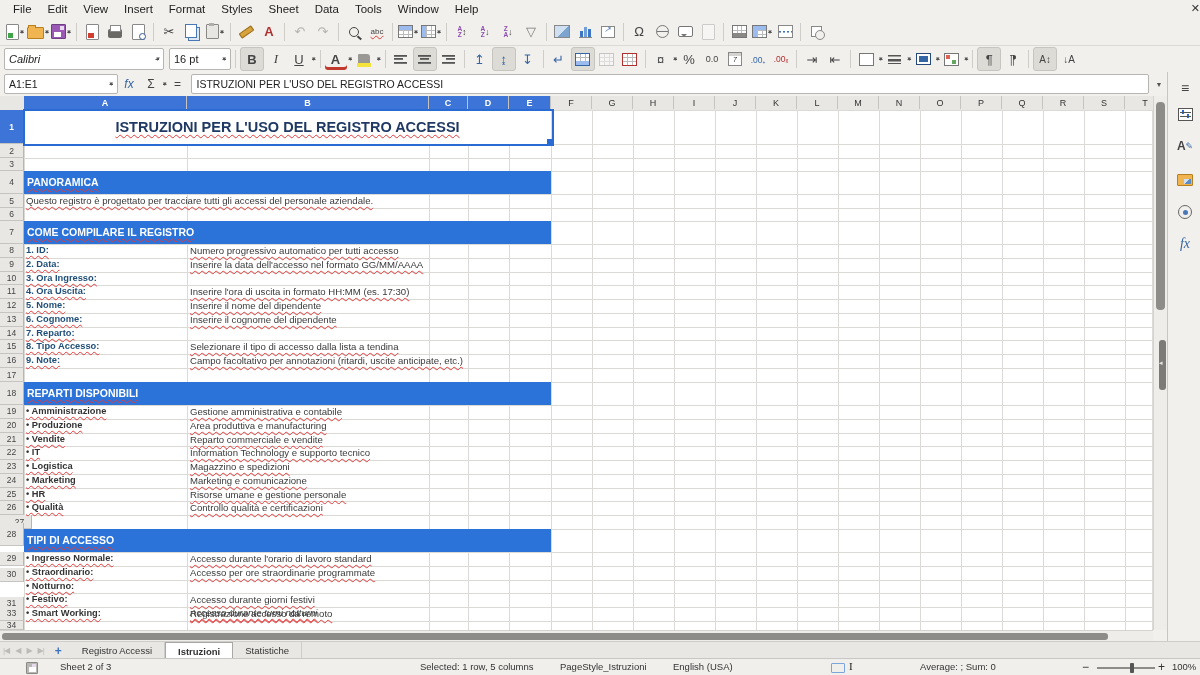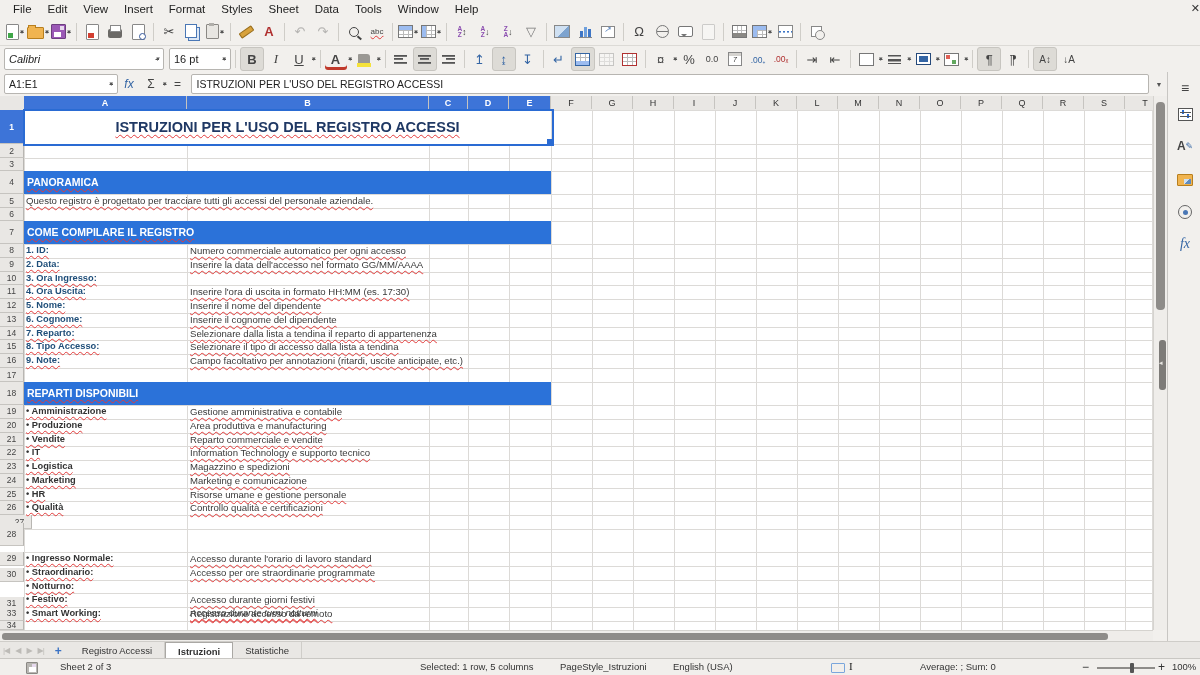--- a/index.html
+++ b/index.html
@@ -481,32 +481,31 @@
 
     <div class="r sqg" id="title-cell" style="top: 14px; height: 34px; line-height: 34px; color: rgb(31, 56, 100);">ISTRUZIONI PER L'USO DEL REGISTRO ACCESSI</div>
     <div id="selection-box" style="border-color: rgb(42, 107, 211);"></div>
     <div id="selection-handle" style="background: rgb(42, 107, 211);"></div>
 
     <div class="r section-bar sqg" style="top: 75px; height: 23px; line-height: 23px; background: rgb(43, 114, 217);">PANORAMICA</div>
     <div class="r sqg" id="overview-body" style="top: 98px; height: 14px; line-height: 14px;">Questo registro è progettato per tracciare tutti gli accessi del personale aziendale.</div>
 
     <div class="r section-bar sqg" style="top: 125px; height: 23px; line-height: 23px; background: rgb(43, 114, 217);">COME COMPILARE IL REGISTRO</div>
     <div class="r ca sqg" style="top: 148px; height: 13.78px; line-height: 13.78px;">1. ID:</div>
-    <div class="r cb sqg" style="top: 148px; height: 13.78px; line-height: 13.78px;">Numero commerciale automatico per ogni accesso</div>
+    <div class="r cb sqg" style="top: 148px; height: 13.78px; line-height: 13.78px;">Numero progressivo automatico per tutti accesso</div>
     <div class="r ca sqg" style="top: 161.78px; height: 13.78px; line-height: 13.78px;">2. Data:</div>
     <div class="r cb sqg" style="top: 161.78px; height: 13.78px; line-height: 13.78px;">Inserire la data dell'accesso nel formato GG/MM/AAAA</div>
     <div class="r ca sqg" style="top: 175.56px; height: 13.78px; line-height: 13.78px;">3. Ora Ingresso:</div>
     <div class="r ca sqg" style="top: 189.34px; height: 13.78px; line-height: 13.78px;">4. Ora Uscita:</div>
     <div class="r cb sqg" style="top: 189.34px; height: 13.78px; line-height: 13.78px;">Inserire l'ora di uscita in formato HH:MM (es. 17:30)</div>
     <div class="r ca sqg" style="top: 203.12px; height: 13.78px; line-height: 13.78px;">5. Nome:</div>
     <div class="r cb sqg" style="top: 203.12px; height: 13.78px; line-height: 13.78px;">Inserire il nome del dipendente</div>
     <div class="r ca sqg" style="top: 216.9px; height: 13.78px; line-height: 13.78px;">6. Cognome:</div>
     <div class="r cb sqg" style="top: 216.9px; height: 13.78px; line-height: 13.78px;">Inserire il cognome del dipendente</div>
     <div class="r ca sqg" style="top: 230.68px; height: 13.78px; line-height: 13.78px;">7. Reparto:</div>
-    <div class="r cb sqg" style="top: 230.68px; height: 13.78px; line-height: 13.78px;">Selezionare dalla lista a tendina il reparto di appartenenza</div>
     <div class="r ca sqg" style="top: 244.46px; height: 13.78px; line-height: 13.78px;">8. Tipo Accesso:</div>
     <div class="r cb sqg" style="top: 244.46px; height: 13.78px; line-height: 13.78px;">Selezionare il tipo di accesso dalla lista a tendina</div>
     <div class="r ca sqg" style="top: 258.24px; height: 13.78px; line-height: 13.78px;">9. Note:</div>
     <div class="r cb sqg" style="top: 258.24px; height: 13.78px; line-height: 13.78px;">Campo facoltativo per annotazioni (ritardi, uscite anticipate, etc.)</div>
 
     <div class="r section-bar sqg" style="top: 286.02px; height: 23px; line-height: 23px; background: rgb(43, 114, 217);">REPARTI DISPONIBILI</div>
     <div class="r ca blk sqg" style="top: 309.02px; height: 13.75px; line-height: 13.75px;">• Amministrazione</div>
     <div class="r cb sqg" style="top: 309.02px; height: 13.75px; line-height: 13.75px;">Gestione amministrativa e contabile</div>
     <div class="r ca blk sqg" style="top: 322.77px; height: 13.75px; line-height: 13.75px;">• Produzione</div>
     <div class="r cb sqg" style="top: 322.77px; height: 13.75px; line-height: 13.75px;">Area produttiva e manufacturing</div>
@@ -516,20 +515,21 @@
     <div class="r cb sqg" style="top: 350.27px; height: 13.75px; line-height: 13.75px;">Information Technology e supporto tecnico</div>
     <div class="r ca blk sqg" style="top: 364.02px; height: 13.75px; line-height: 13.75px;">• Logistica</div>
     <div class="r cb sqg" style="top: 364.02px; height: 13.75px; line-height: 13.75px;">Magazzino e spedizioni</div>
     <div class="r ca blk sqg" style="top: 377.77px; height: 13.75px; line-height: 13.75px;">• Marketing</div>
     <div class="r cb sqg" style="top: 377.77px; height: 13.75px; line-height: 13.75px;">Marketing e comunicazione</div>
     <div class="r ca blk sqg" style="top: 391.52px; height: 13.75px; line-height: 13.75px;">• HR</div>
     <div class="r cb sqg" style="top: 391.52px; height: 13.75px; line-height: 13.75px;">Risorse umane e gestione personale</div>
     <div class="r ca blk sqg" style="top: 405.27px; height: 13.75px; line-height: 13.75px;">• Qualità</div>
     <div class="r cb sqg" style="top: 405.27px; height: 13.75px; line-height: 13.75px;">Controllo qualità e certificazioni</div>
 
+    <div class="r section-bar sqg" style="top: 433.02px; height: 23px; line-height: 23px; background: rgb(43, 114, 217);">TIPI DI ACCESSO</div>
     <div class="r ca blk sqg" style="top: 456.02px; height: 13.8px; line-height: 13.8px;">• Ingresso Normale:</div>
     <div class="r cb sqg" style="top: 456.02px; height: 13.8px; line-height: 13.8px;">Accesso durante l'orario di lavoro standard</div>
     <div class="r ca blk sqg" style="top: 469.82px; height: 13.8px; line-height: 13.8px;">• Straordinario:</div>
     <div class="r cb sqg" style="top: 469.82px; height: 13.8px; line-height: 13.8px;">Accesso per ore straordinarie programmate</div>
     <div class="r ca blk sqg" style="top: 483.62px; height: 13.8px; line-height: 13.8px;">• Notturno:</div>
     <div class="r cb sqg" style="top: 510px; height: 13.8px; line-height: 13.8px; font-style: italic;">Accesso durante turni notturni</div>
     <div class="r ca blk sqg" style="top: 497.42px; height: 13.8px; line-height: 13.8px;">• Festivo:</div>
     <div class="r cb sqg" style="top: 497.42px; height: 13.8px; line-height: 13.8px;">Accesso durante giorni festivi</div>
     <div class="r ca blk sqg" style="top: 511.22px; height: 13.8px; line-height: 13.8px;">• Smart Working:</div>
     <div class="r cb sqg" style="top: 511.22px; height: 13.8px; line-height: 13.8px;">Registrazione accesso da remoto</div>

